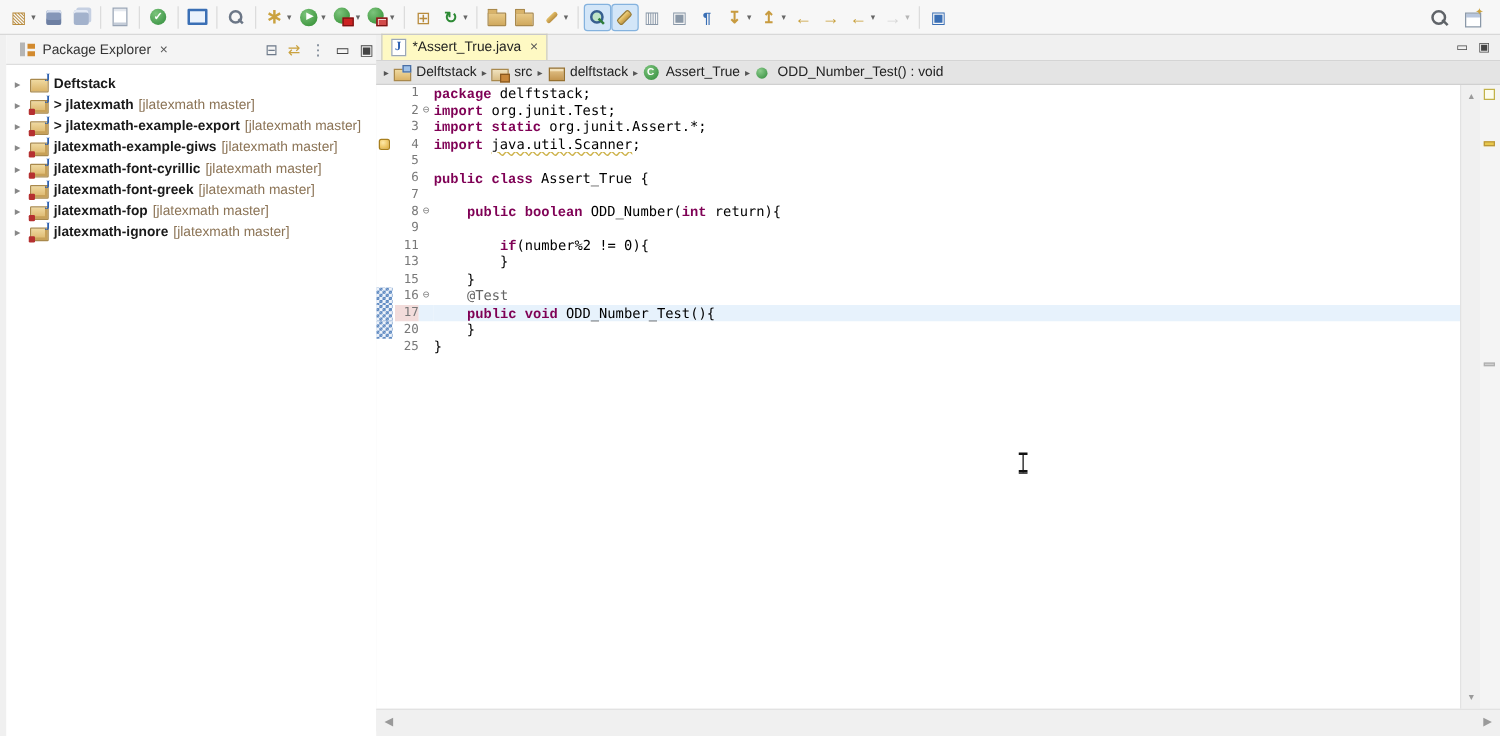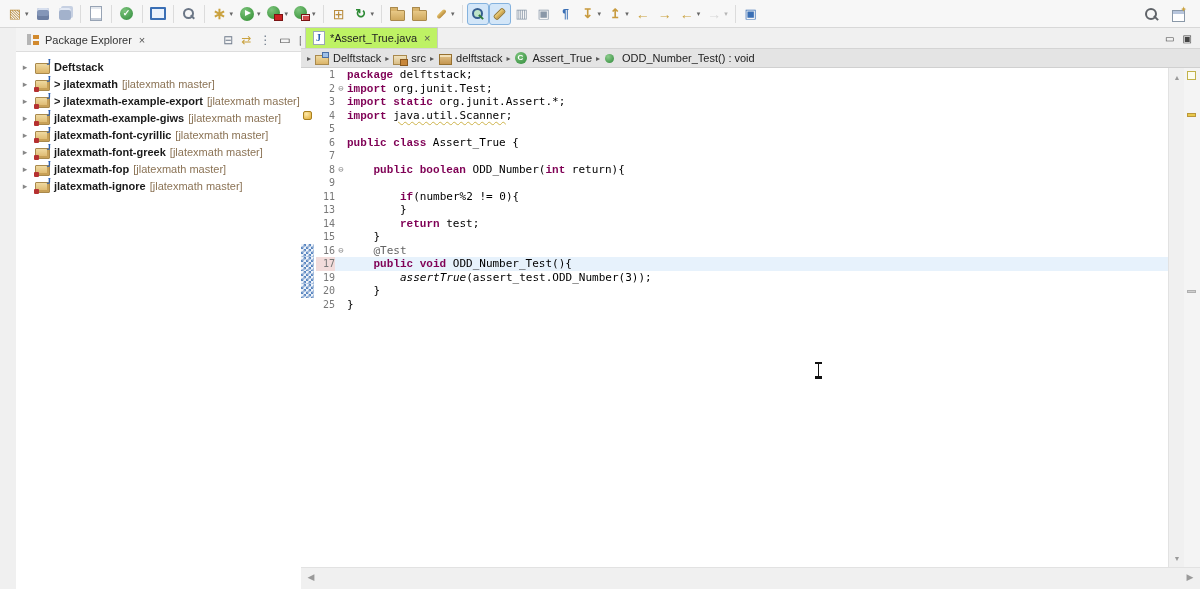--- a/index.html
+++ b/index.html
@@ -77,21 +77,21 @@
   .ic-search { position:relative; width:16px; height:16px; }
   .ic-search::before { content:""; width:8px; height:8px; border:2px solid #5f6368; border-radius:50%;
                        position:absolute; left:2px; top:2px; }
   .ic-search::after { content:""; width:6px; height:2px; background:#5f6368; position:absolute;
                       left:10px; top:11px; transform:rotate(45deg); }
   .ic-persp::before { content:""; width:11px; height:10px; background:#fff; border:1px solid #8a98a8;
                       box-shadow: inset 0 3px 0 #b8c6dd; position:absolute; left:1px; top:4px; }
   .ic-persp::after { content:"✦"; color:#caa23f; font-size:8px; position:absolute; right:0; top:0; }
 
   
-  #left { position:absolute; left:16px; top:28px; width:299px; height:561px;
+  #left { position:absolute; left:5px; top:28px; width:299px; height:561px;
           background:#fff; border-right:1px solid #cfcfcf; }
   #left-header { height:24px; background:#f4f4f4; border-bottom:1px solid #dddddd;
                  display:flex; align-items:center; padding:0 4px; }
   #pe-tab { display:flex; align-items:center; gap:5px; padding:0 6px; height:100%; }
   .ic-petab { position:relative; width:14px; height:14px; }
   .ic-petab::before { content:""; position:absolute; left:1px; top:1px; width:4px; height:11px;
                       background:#b5b5b5; }
   .ic-petab::after { content:""; position:absolute; left:7px; top:2px; width:6px; height:4px;
                      background:#d28a2e; box-shadow:0 6px 0 #d28a2e; }
   #pe-title { color:#333; }
@@ -112,21 +112,21 @@
   .ic-proj.mvn::before { box-shadow: inset -2px -2px 0 #c8a158; }
   .ic-proj.mvn .dot { position:absolute; left:0; bottom:-1px; width:5px; height:5px;
                       background:#b53030; border-radius:1px; }
   .tlabel { color:#1a1a1a;font-weight:bold; }
   .tdec { color:#8b7355;text-align:center; }
 
   
   #editor { position:absolute; left:301px; top:28px; width:899px; height:561px; background:#f0f0f0; }
   #tabbar { position:absolute; left:0; top:0; width:899px; height:21px; background:#f0f0f0;
             border-bottom:1px solid #d4d4d4; display:flex; align-items:flex-end; }
-  #etab { height:21px; background:#bef264; border:1px solid #c9c9c9; border-bottom:none;
+  #etab { height:21px; background:#fef9c3; border:1px solid #c9c9c9; border-bottom:none;
           display:flex; align-items:center; gap:5px; padding:0 7px; margin-left:4px; }
   .ic-jfile { position:relative; width:12px; height:14px; background:#fff; border:1px solid #9aa7b8; flex:none; }
   .ic-jfile::after { content:"J"; position:absolute; left:2px; top:0px; color:#2b5fb0; font-size:10px;
                      font-weight:bold; font-family:"Liberation Serif", serif; }
   #etab-label { color:#222; }
   #tabbar-right { margin-left:auto; display:flex; gap:8px; padding:0 8px 4px 0; color:#444; }
   .winbtn2 { font-size:10px; cursor:default; }
 
   #crumbs { position:absolute; left:0; top:21px; width:899px; height:19px; background:#e4e4e4;
             border-bottom:1px solid #d0d0d0; display:flex; align-items:center; padding-left:6px; gap:4px; }
@@ -522,47 +522,35 @@
           <span class="ct"><span>        </span><span class="sk">if</span><span>(number%2 != 0){</span></span>
         </div>
         <div class="cl">
           <span class="ann"></span>
           <span class="ln">13</span>
           <span class="fold"></span>
           <span class="ct"><span>        }</span></span>
         </div>
         <div class="cl">
           <span class="ann"></span>
-          <span class="ln">14</span>
-          <span class="fold"></span>
-          <span class="ct"><span>        </span><span class="sk">return</span><span> test;</span></span>
-        </div>
-        <div class="cl">
-          <span class="ann"></span>
           <span class="ln">15</span>
           <span class="fold"></span>
           <span class="ct"><span>    }</span></span>
         </div>
         <div class="cl">
           <span class="ann diff"></span>
           <span class="ln">16</span>
           <span class="fold">⊖</span>
           <span class="ct"><span>    </span><span class="sa">@Test</span></span>
         </div>
         <div class="cl cur">
           <span class="ann diff"></span>
           <span class="ln">17</span>
           <span class="fold"></span>
           <span class="ct"><span>    </span><span class="sk">public</span><span> </span><span class="sk">void</span><span> ODD_Number_Test(){</span></span>
-        </div>
-        <div class="cl">
-          <span class="ann diff"></span>
-          <span class="ln">19</span>
-          <span class="fold"></span>
-          <span class="ct"><span>        </span><span class="ssi">assertTrue</span><span>(assert_test.ODD_Number(3));</span></span>
         </div>
         <div class="cl">
           <span class="ann diff"></span>
           <span class="ln">20</span>
           <span class="fold"></span>
           <span class="ct"><span>    }</span></span>
         </div>
         <div class="cl">
           <span class="ann"></span>
           <span class="ln">25</span>

